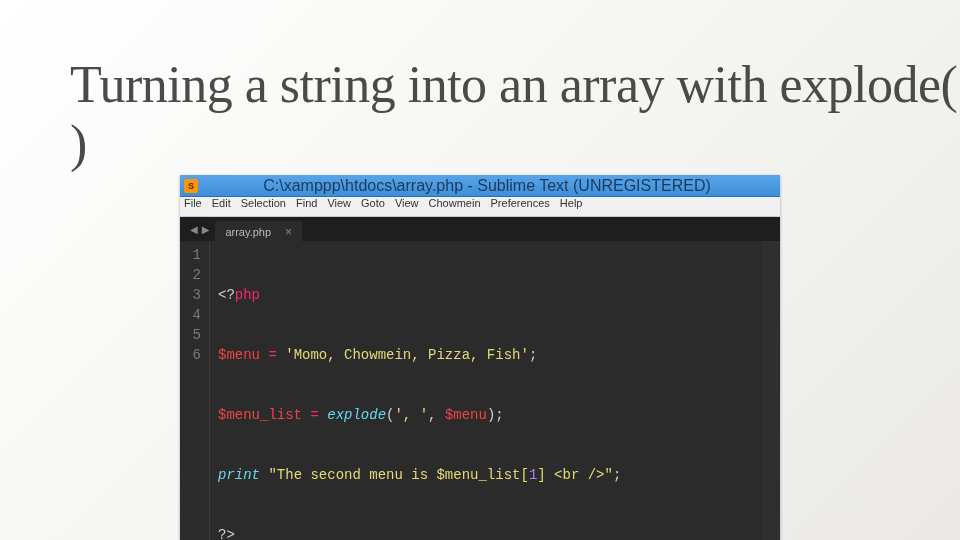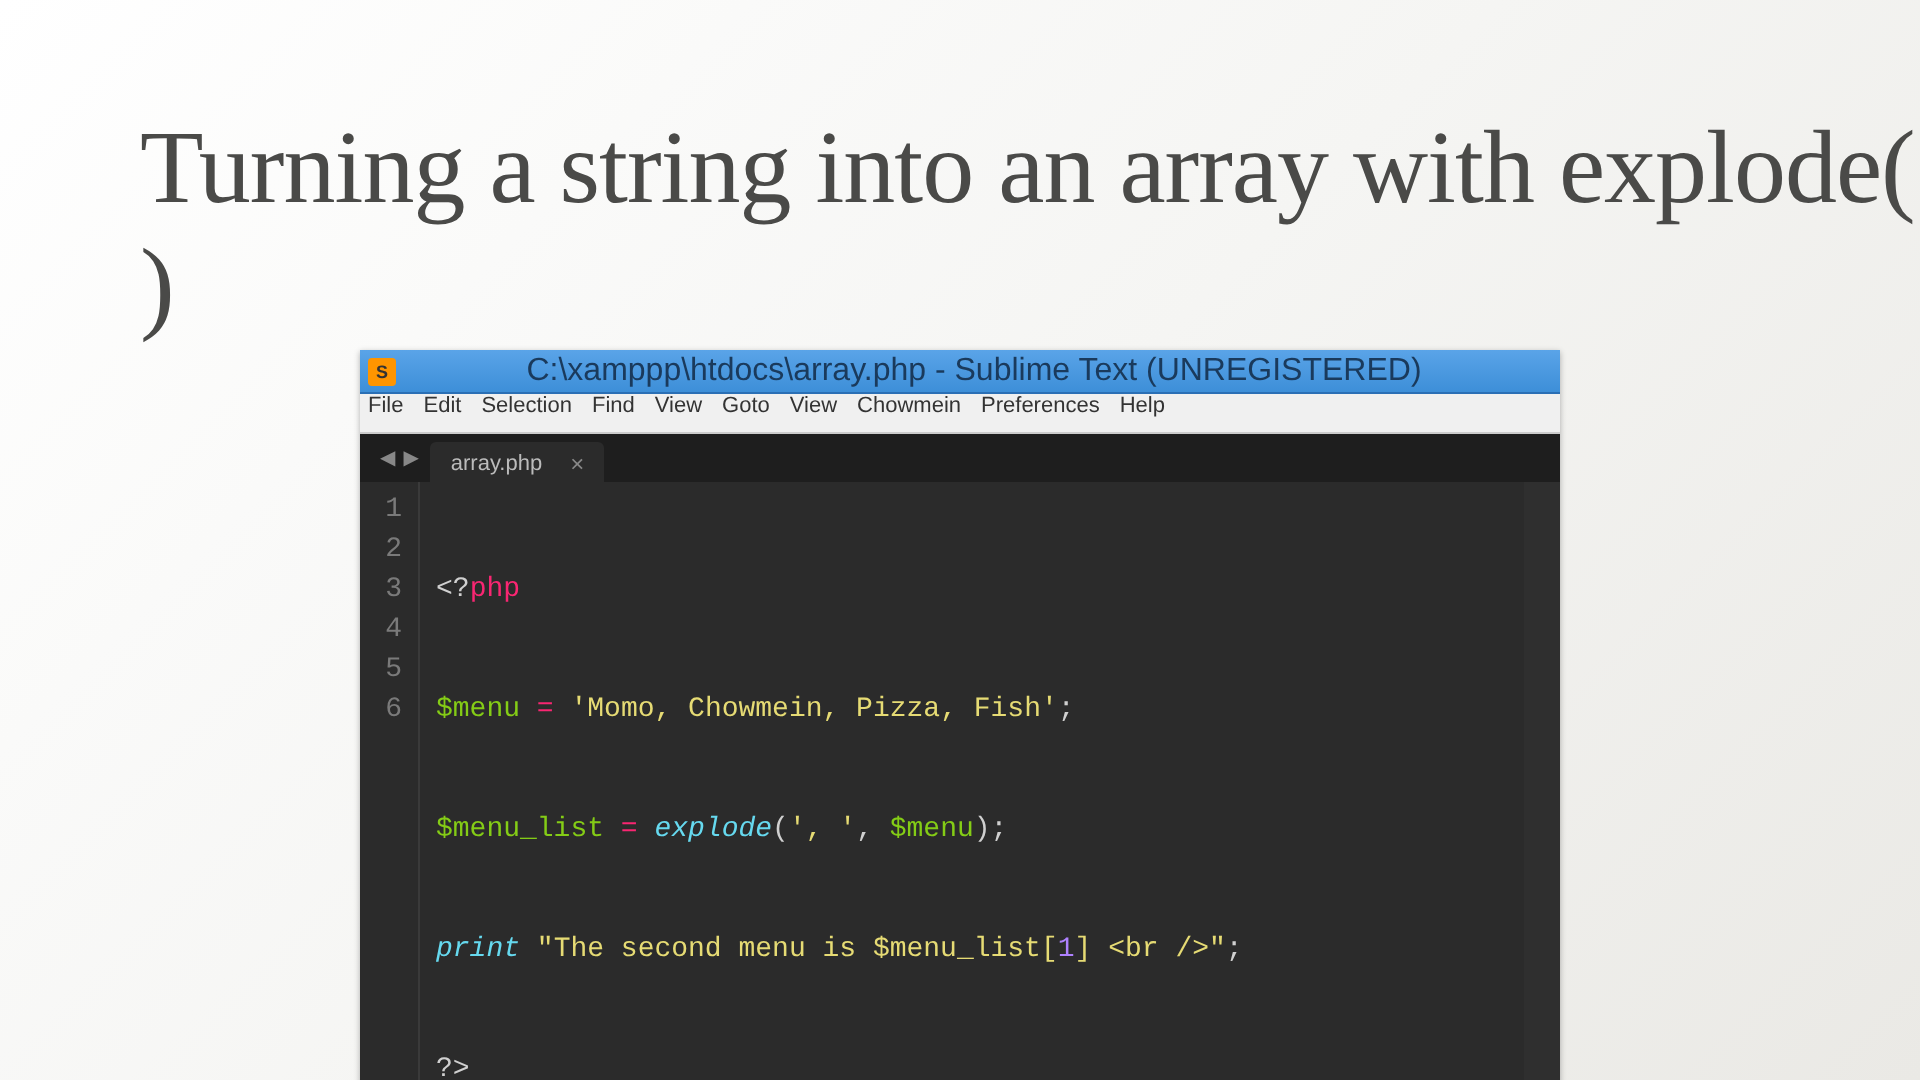--- a/index.html
+++ b/index.html
@@ -119,21 +119,21 @@
     border-right: 1px solid #3a3a3a;
     user-select: none;
   }
   .gutter div { height: 20px; }
   .code {
     padding: 4px 8px;
     color: #ddd;
     white-space: pre;
   }
   .code div { height: 20px; }
-  .c-var { color: #84cc16; }
+  .c-var { color: #ef4444; }
   .c-op  { color: #f92672; text-align: center; }
   .c-str { color: #e6db74; }
   .c-func{ color: #66d9ef; font-style: italic; }
   .c-kw  { color: #66d9ef; font-style: italic; }
   .c-num { color: #ae81ff; }
   .c-pun { color: #d0d0d0; }
   .minimap {
     position: absolute;
     right: 0;
     top: 0;

